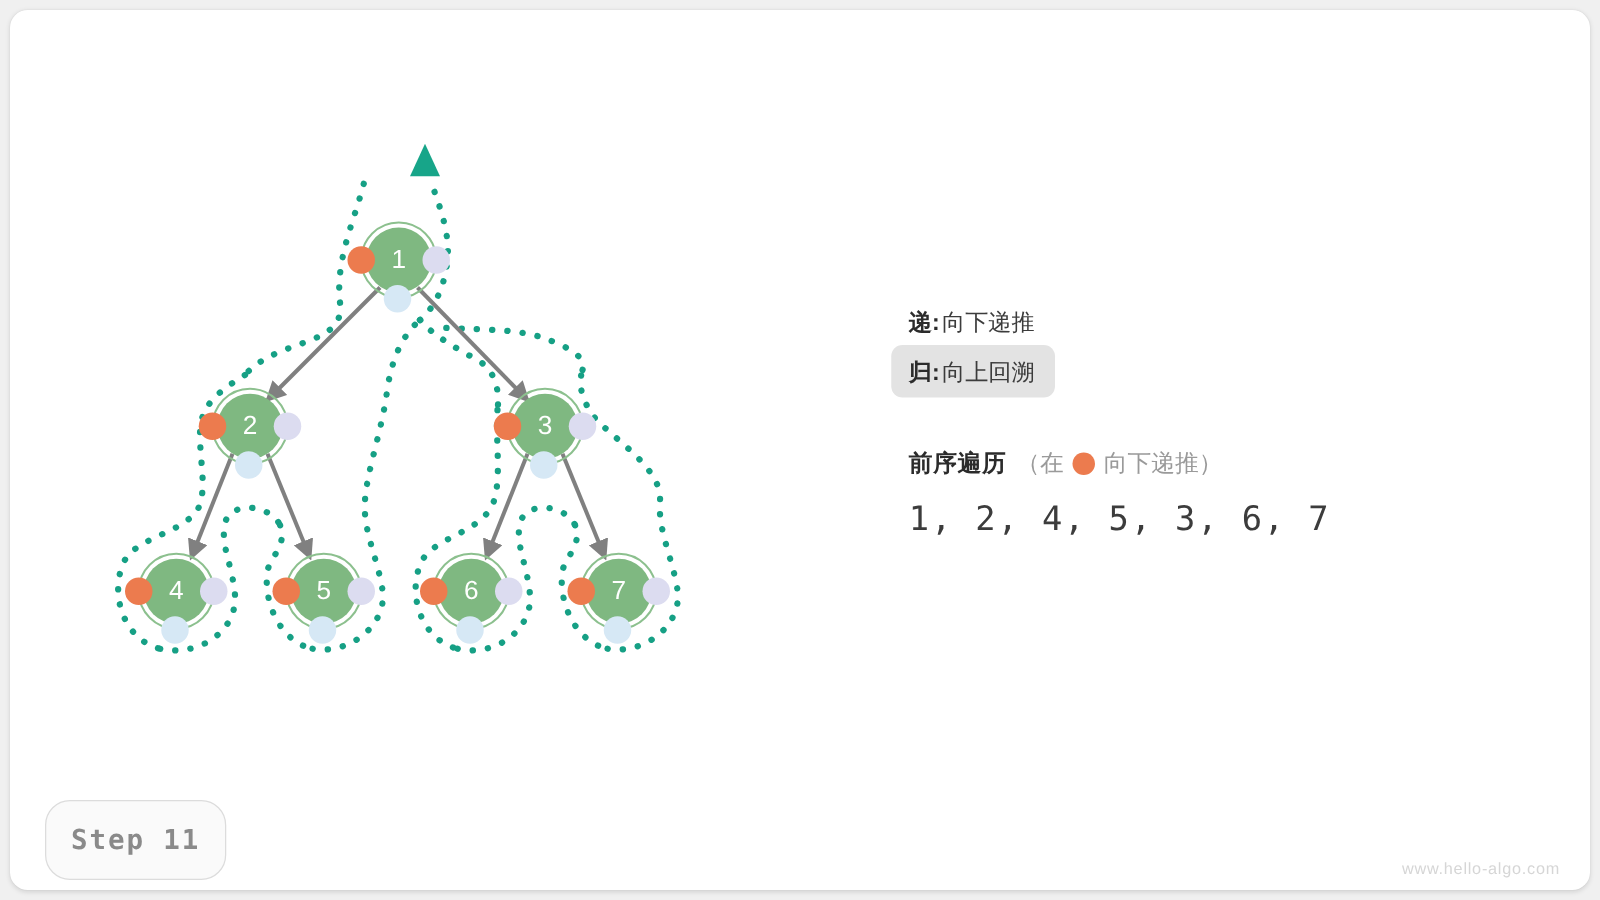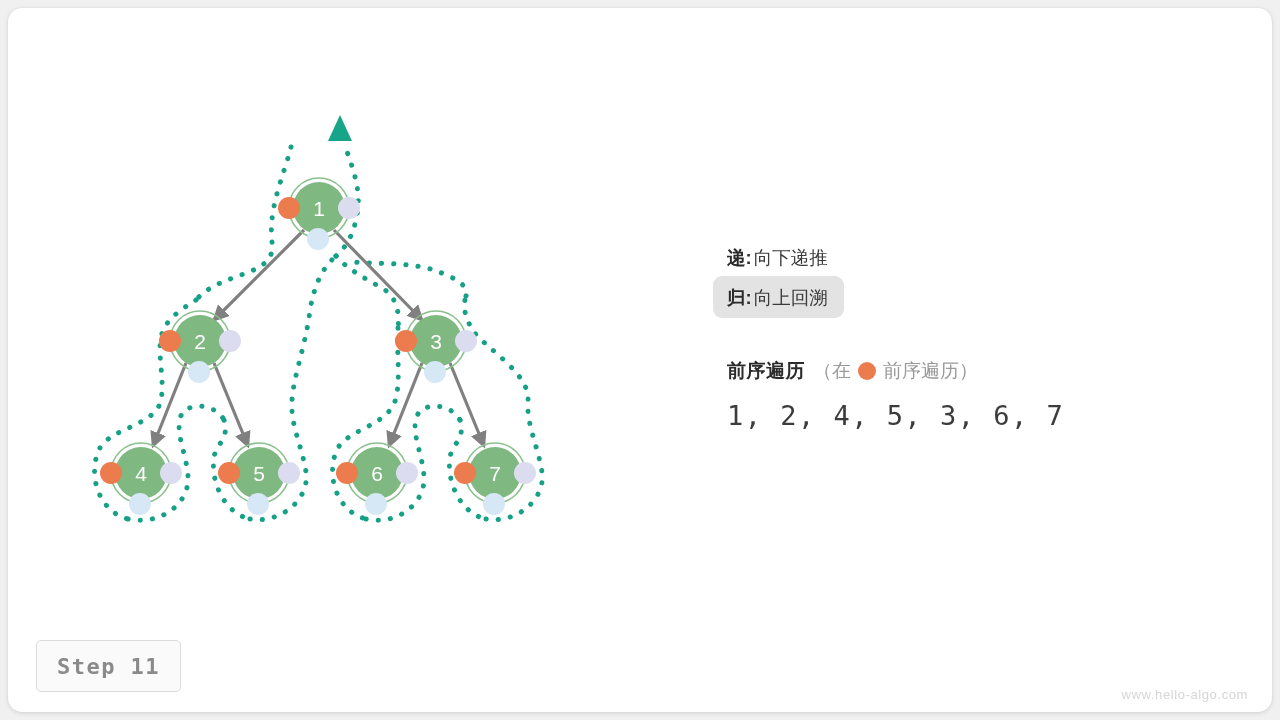--- a/index.html
+++ b/index.html
@@ -108,23 +108,23 @@
     color: #3c3c3c;
     letter-spacing: 1.5px;
   }
 
   
   #step-badge {
     position: absolute;
     left: 36px;
     top: 640px;
     width: 145px;
-    height: 52px;
+    height: 64px;
     border: 1px solid #dcdcdc;
-    border-radius: 5px;
+    border-radius: 20px;
     background: #fafafa;
     display: flex;
     align-items: center;
     justify-content: center;
     font-family: "DejaVu Sans Mono", "Liberation Mono", monospace;
     font-size: 22px;
     font-weight: bold;
     color: #8a8a8a;
     letter-spacing: 1.5px;
     box-sizing: border-box;
@@ -282,21 +282,21 @@
       <span class="lr-key">归:</span>
       <span class="lr-val">向上回溯</span>
     </div>
   </div>
 
   <div id="order-block">
     <div id="order-title">
       <span class="ot-strong">前序遍历</span>
       <span class="ot-paren">（在</span>
       <span class="ot-dot"></span>
-      <span class="ot-paren" style="margin-left:0">前序遍历）</span>
+      <span class="ot-paren" style="margin-left:0">向下递推）</span>
     </div>
     <div id="order-seq">1, 2, 4, 5, 3, 6, 7</div>
   </div>
 
   <div id="step-badge">Step 11</div>
 
   <div id="watermark">www.hello-algo.com</div>
 </div>
 
 </body></html>

